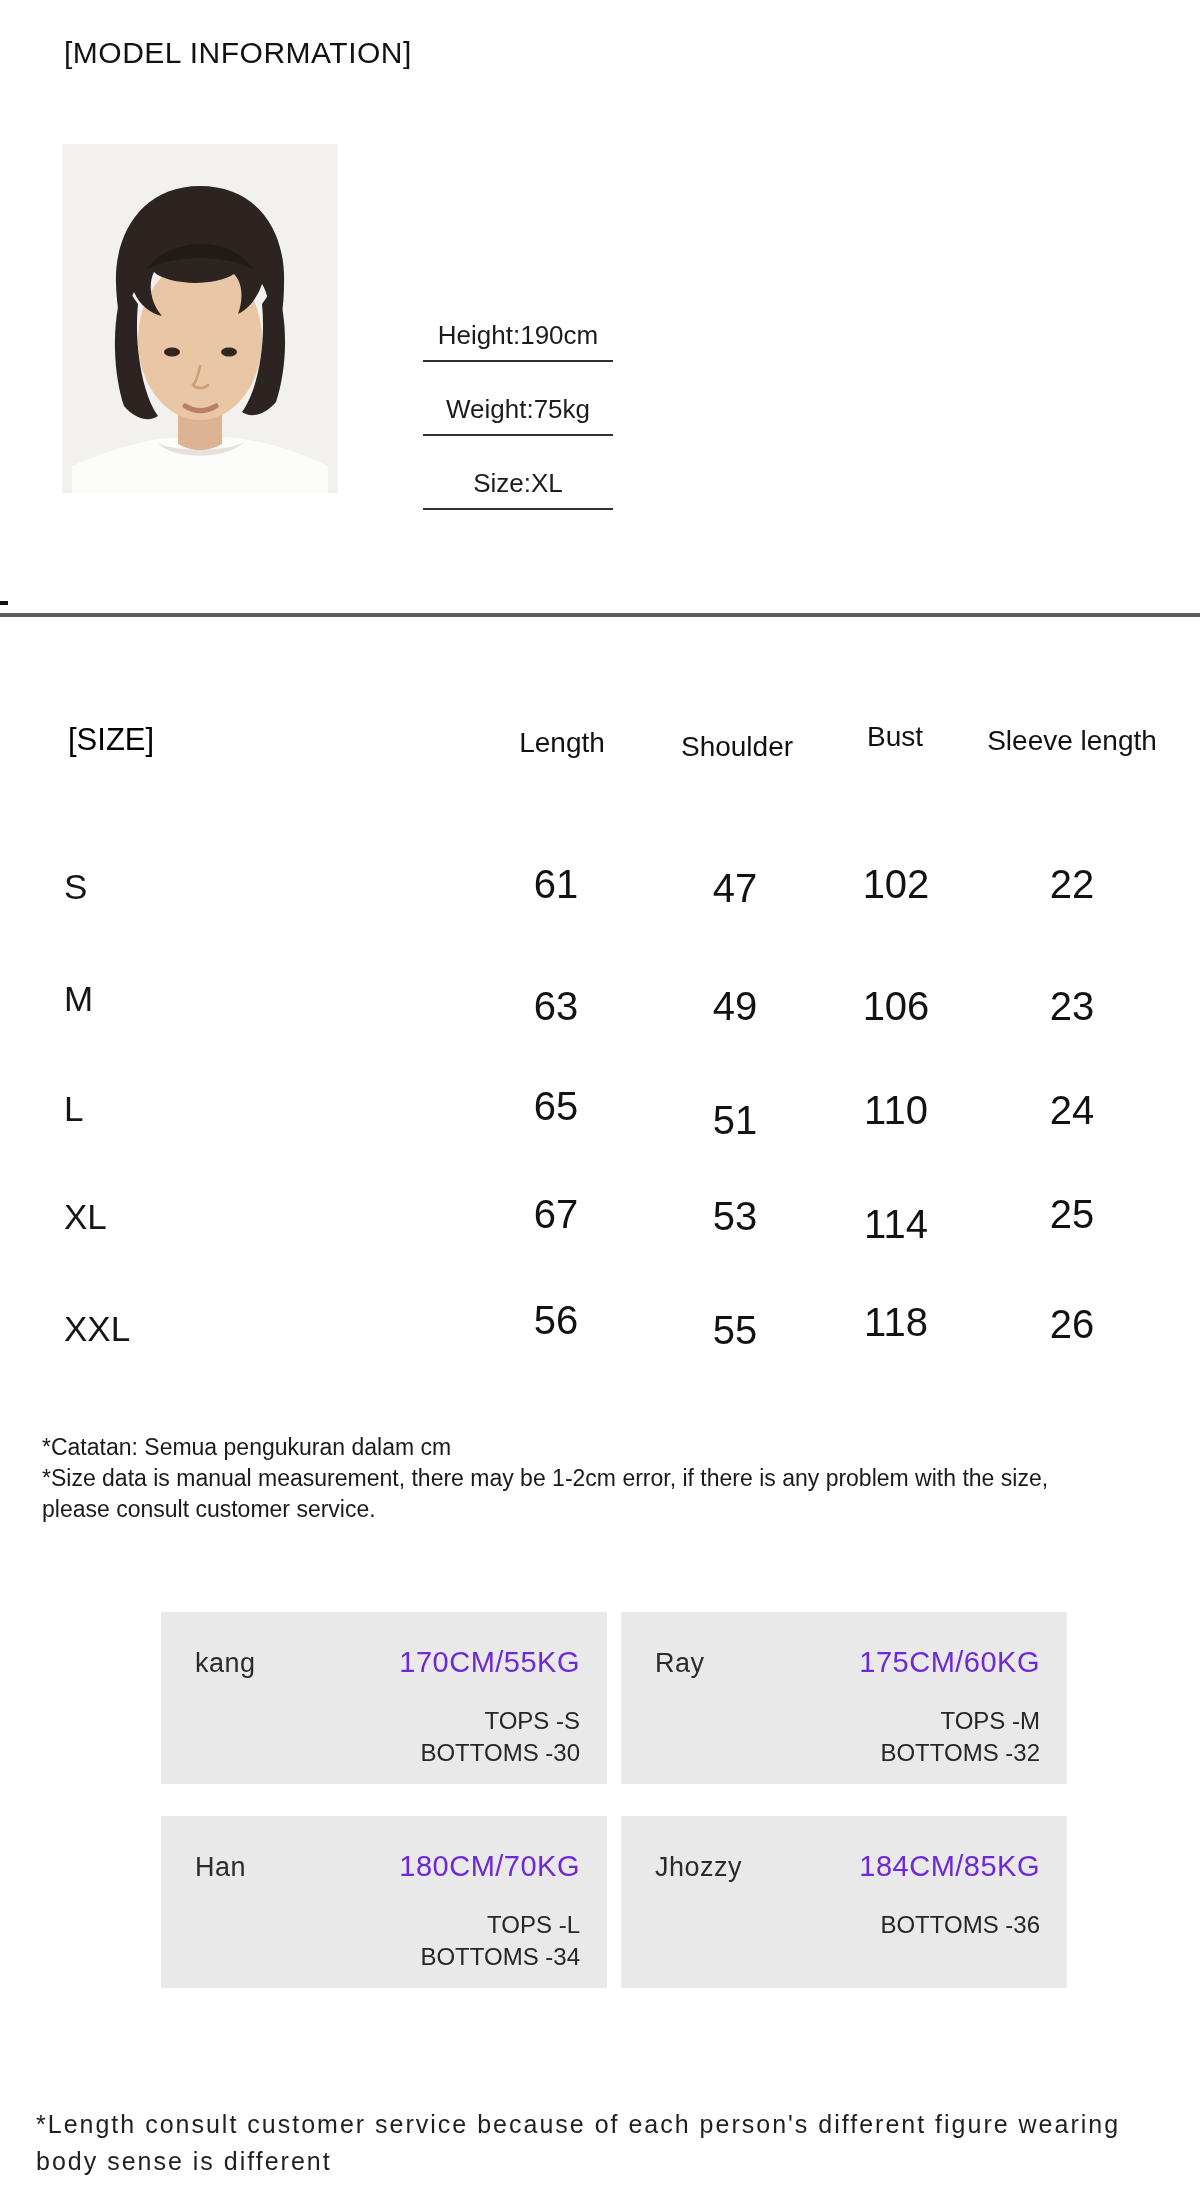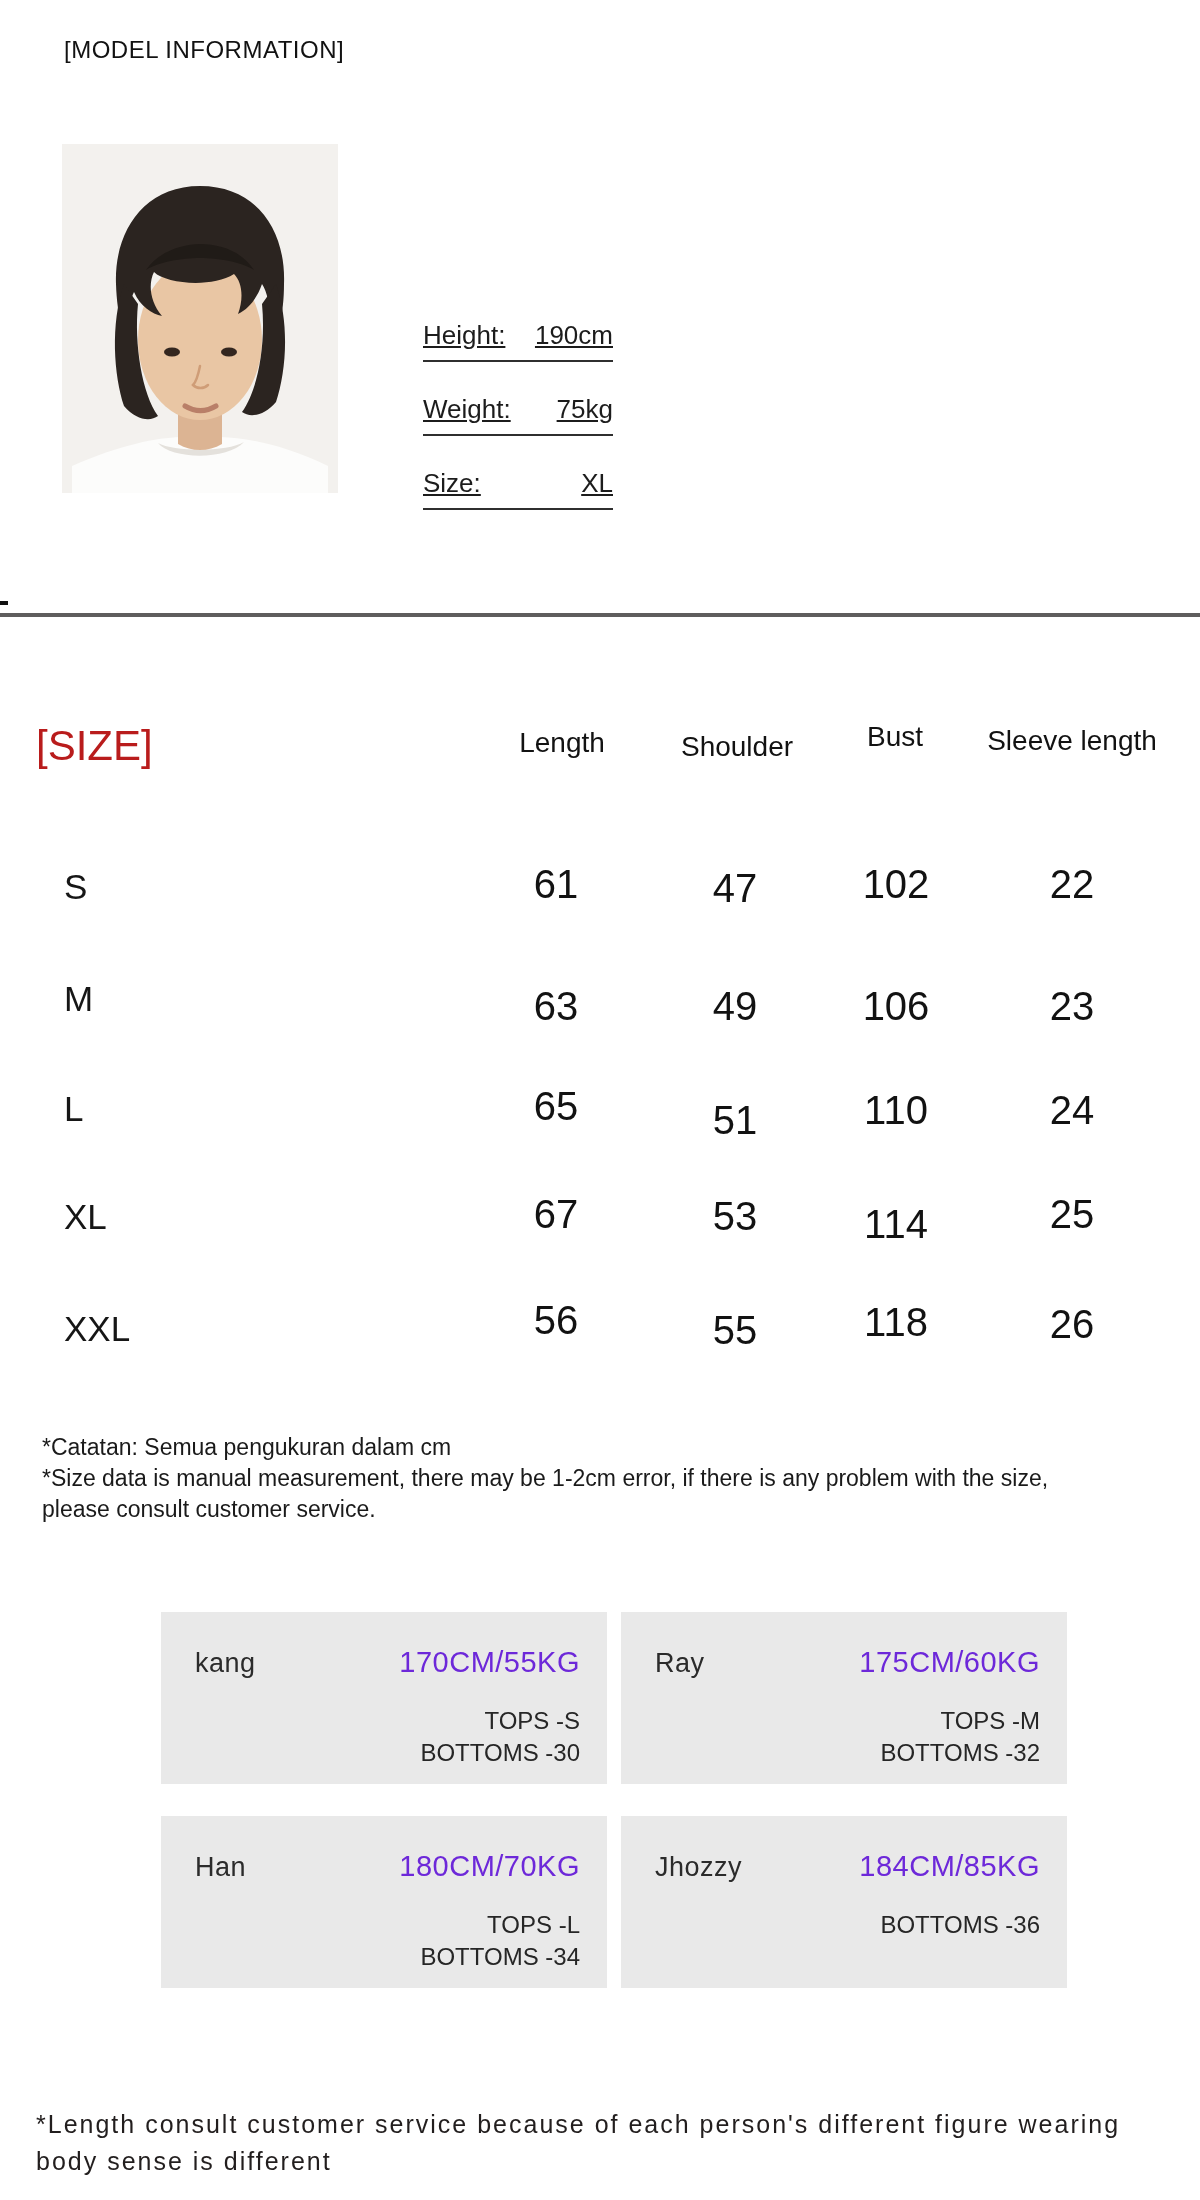--- a/index.html
+++ b/index.html
@@ -4,41 +4,41 @@
 <style>
   html,body{margin:0;padding:0;}
   body{
     width:1200px;height:2200px;position:relative;background:#ffffff;
     font-family:"Liberation Sans","DejaVu Sans",sans-serif;
     color:#141414;overflow:hidden;
   }
   
   .page-title{
     position:absolute;left:64px;top:36px;
-    font-size:24px;letter-spacing:0.5px;color:#121212;
+    font-size:30px;letter-spacing:0.5px;color:#121212;
   }
   
   .model-photo{
     position:absolute;left:62px;top:144px;width:276px;height:349px;
     background:#f3f1ee;overflow:hidden;
   }
   .model-photo svg{display:block;width:100%;height:100%;}
   
   .model-info{position:absolute;left:423px;top:320px;width:190px;}
   .mi-row{
-    display:flex;justify-content:space-between;align-items:baseline;
+    display:flex;justify-content:center;align-items:baseline;
     font-size:26px;color:#1c1c1c;
     border-bottom:2px solid #2f2f2f;
-    padding-bottom:9px;margin-bottom:32px;text-decoration:underline;
+    padding-bottom:9px;margin-bottom:32px;
   }
   
   .left-tick{position:absolute;left:0;top:601px;width:8px;height:4px;background:#111;}
   .divider{position:absolute;left:0;top:613px;width:1200px;height:4px;background:#5f5d5d;}
   
-  .size-title{position:absolute;left:36px;top:722px;font-size:42px;color:#b91c1c;}
+  .size-title{position:absolute;left:68px;top:722px;font-size:31px;color:#000000;}
   .col-head{position:absolute;transform:translateX(-50%);font-size:28px;color:#121212;white-space:nowrap;text-align:center;}
   .ch0{left:562px;top:727px;}
   .ch1{left:737px;top:731px;}
   .ch2{left:895px;top:721px;}
   .ch3{left:1072px;top:725px;}
   .size-row{position:absolute;left:0;width:1200px;height:56px;}
   .r0{top:862px;} .r1{top:974px;} .r2{top:1084px;} .r3{top:1192px;} .r4{top:1304px;padding-left:29px;}
   .size-label{position:absolute;left:64px;top:5px;font-size:35px;color:#161616;}
   .cell{position:absolute;top:0;transform:translateX(-50%);font-size:40px;color:#121212;white-space:nowrap;}
   .c0{left:556px;} .c1{left:735px;} .c2{left:896px;} .c3{left:1072px;}

